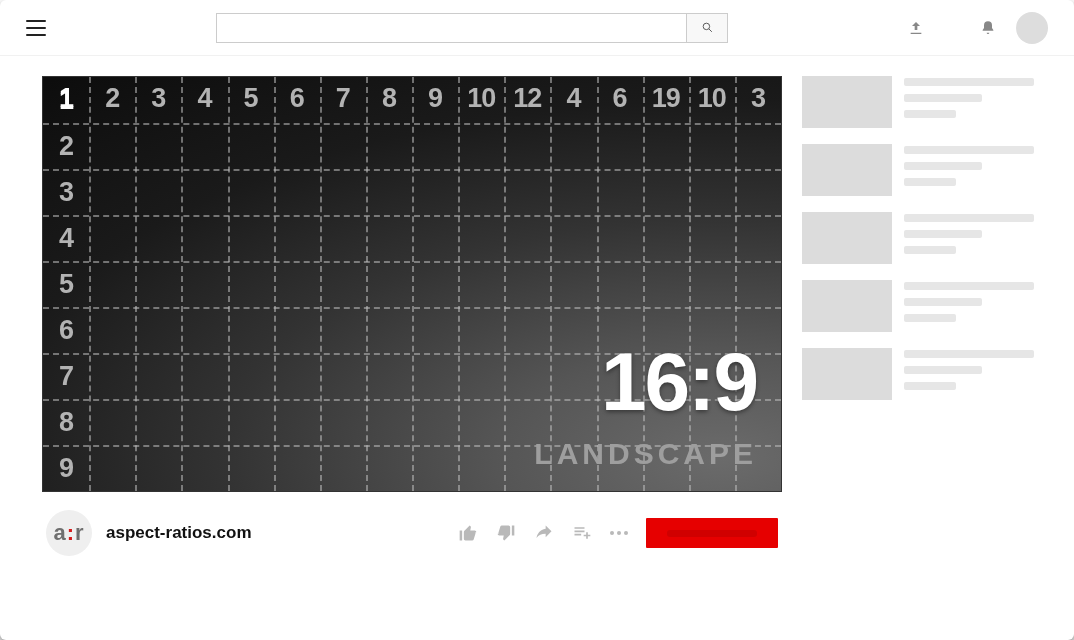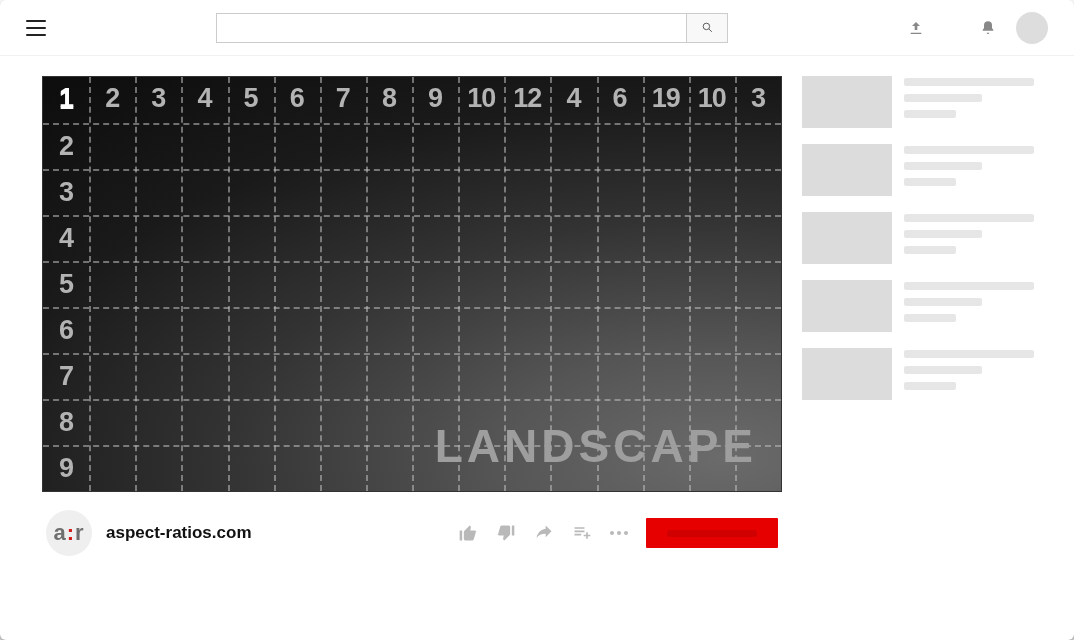--- a/index.html
+++ b/index.html
@@ -51,21 +51,21 @@
   .rownums { position:absolute; top:0; left:0; bottom:0; width:46px; display:flex; flex-direction:column;}
   .rownums div { flex:1; text-align:center; font-weight:700; color:#b3b3b3; font-size:27px; display:flex; align-items:center; justify-content:center; letter-spacing:-1px;}
   .rownums div:first-child, .colnums div:first-child { color:#fff; }
   .ratio-big {
     position:absolute; right:24px; bottom:68px; color:#fff;
     font-size:82px; font-weight:800; letter-spacing:-2px; line-height:1;
     text-shadow:0 2px 4px rgba(0,0,0,.4);
   }
   .ratio-sub {
     position:absolute; right:24px; bottom:22px; color:#9e9e9e;
-    font-size:46px; font-weight:700; letter-spacing:4px; line-height:1;
+    font-size:30px; font-weight:700; letter-spacing:4px; line-height:1;
   }
   
   .belowvid { display:flex; align-items:center; padding:18px 4px; gap:14px;}
   .channel-ava {
     width:46px; height:46px; border-radius:50%; background:#efefef;
     display:flex; align-items:center; justify-content:center;
     font-weight:800; font-size:22px; letter-spacing:1px; cursor:pointer;
   }
   .channel-ava .aa { color:#6f6f6f; }
   .channel-ava .cc { color:#d41a1a; }
@@ -188,20 +188,21 @@
             <div>1</div>
             <div>2</div>
             <div>3</div>
             <div>4</div>
             <div>5</div>
             <div>6</div>
             <div>7</div>
             <div>8</div>
             <div>9</div>
           </div>
+        <div class="ratio-big">16:9</div>
         <div class="ratio-sub">LANDSCAPE</div>
       </div>
 
       <div class="belowvid">
         <div class="channel-ava">
           <span class="aa">a</span>
             <span class="cc">:</span>
             <span class="rr">r</span>
         </div>
         <div class="channel-name">aspect-ratios.com</div>

